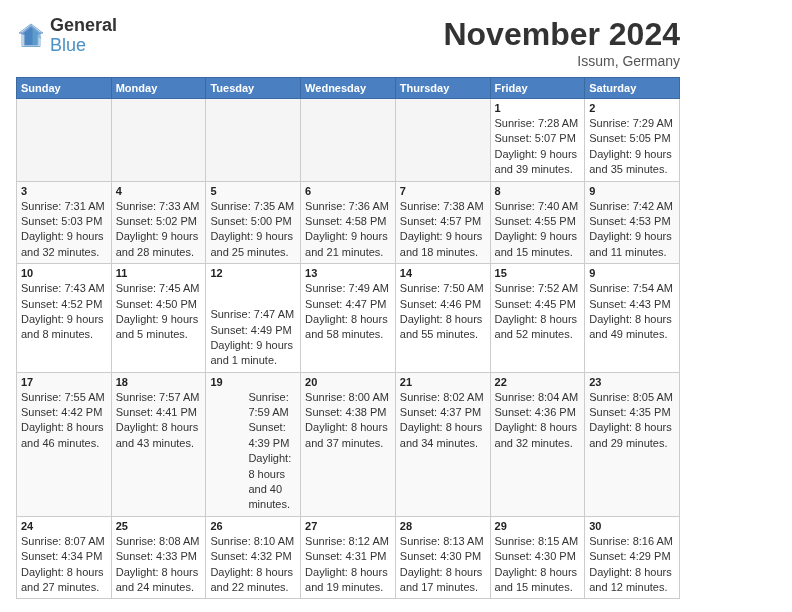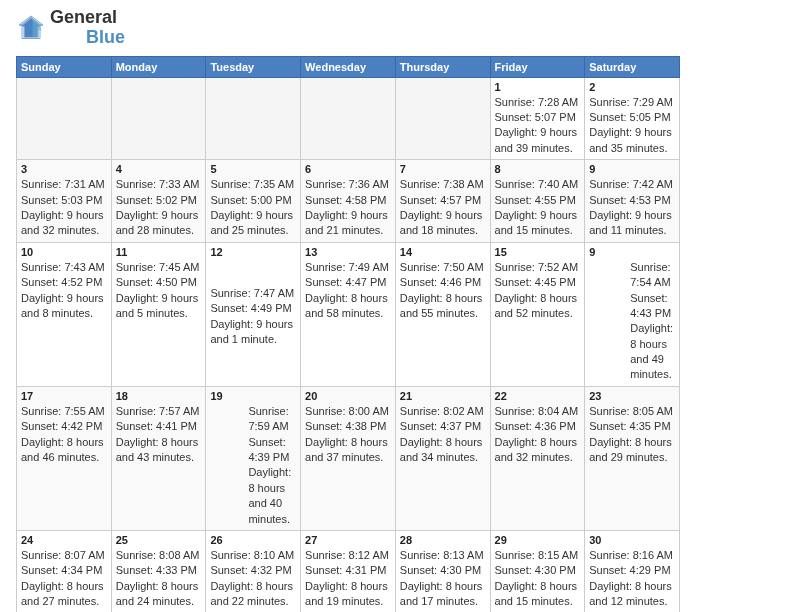--- a/index.html
+++ b/index.html
@@ -6,21 +6,21 @@
     body {
       font-family: Arial, sans-serif;
       background: #fff;
       width: 792px;
       height: 612px;
       overflow: hidden;
     }
     .page {
       width: 696px;
       height: 612px;
-      padding: 8px 16px 8px 16px;
+      padding: 16px 16px 8px 16px;
     }
     .header {
       display: flex;
       justify-content: space-between;
       align-items: flex-start;
       margin-bottom: 8px;
     }
     .logo {
       display: flex;
       align-items: center;
@@ -31,23 +31,22 @@
       flex-direction: column;
       line-height: 1.1;
     }
     .logo-general {
       font-size: 18px;
       font-weight: bold;
       color: #333;
     }
     .logo-blue {
       font-size: 18px;
-      font-weight: bold;
+      font-weight: normal;
       color: #4a90c4;
-      margin-left: 36px;
     }
     .logo-icon {
       width: 30px;
       height: 30px;
     }
     .title-block {
       text-align: right;
     }
     .month-title {
       font-size: 32px;
@@ -110,20 +109,24 @@
         <path d="M20 8 L32 18 L28 18 L28 32 L12 32 L12 18 L8 18 Z" fill="#4a90c4"></path>
         <path d="M20 4 L36 16 L32 16 L32 34 L8 34 L8 16 L4 16 Z" fill="none" stroke="#4a90c4" stroke-width="1"></path>
         <polygon points="20,5 35,17 30,17 30,33 10,33 10,17 5,17" fill="#4a7fc1" opacity="0.7"></polygon>
         <path d="M22 10 Q32 14 34 24 L30 22 L30 32 L22 32 Z" fill="#6aaad4" opacity="0.6"></path>
       </svg>
       <div class="logo-text">
         <span class="logo-general">General</span>
         <span class="logo-blue">Blue</span>
       </div>
     </div>
+    <div class="title-block">
+      <div class="month-title">November 2024</div>
+      <div class="location">Issum, Germany</div>
+    </div>
   </div>
 
   <table class="calendar">
     <thead>
       <tr>
       <th>Sunday</th>
           <th>Monday</th>
           <th>Tuesday</th>
           <th>Wednesday</th>
           <th>Thursday</th>
@@ -242,21 +245,21 @@
           </td>
           <td>
             <span class="day-num">15</span>
             <div class="day-info" style="white-space: pre-line;">Sunrise: 7:52 AM
 Sunset: 4:45 PM
 Daylight: 8 hours
 and 52 minutes.</div>
           </td>
           <td>
             <span class="day-num">9</span>
-            <div class="day-info" style="white-space: pre-line; margin-left: 41px;">Sunrise: 7:54 AM
+            <div class="day-info" style="white-space: pre-line;">Sunrise: 7:54 AM
 Sunset: 4:43 PM
 Daylight: 8 hours
 and 49 minutes.</div>
           </td>
         </tr>
         <tr>
           <td>
             <span class="day-num">17</span>
             <div class="day-info" style="white-space: pre-line;">Sunrise: 7:55 AM
 Sunset: 4:42 PM

